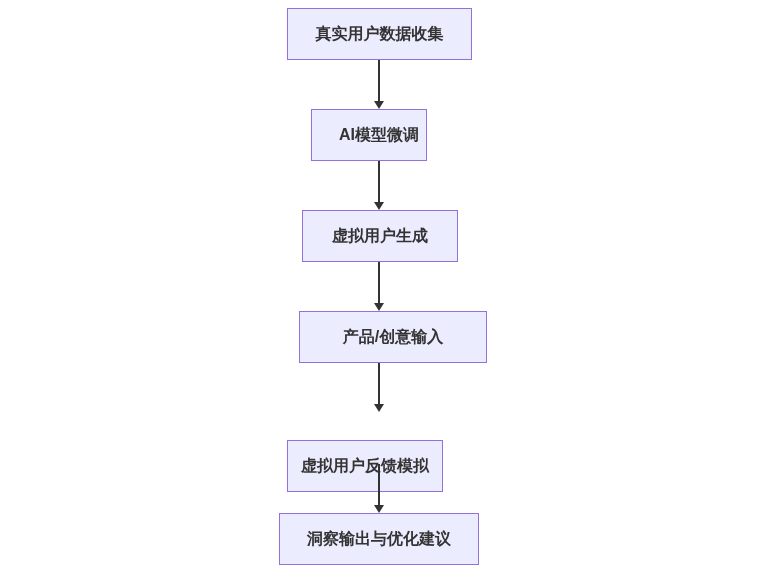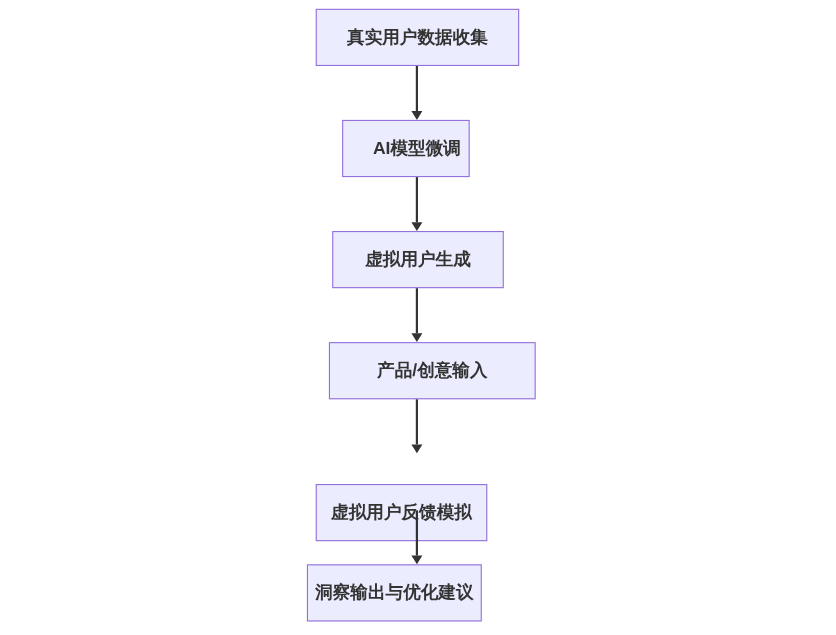--- a/index.html
+++ b/index.html
@@ -71,15 +71,15 @@
   <div class="edge" style="top:262px;height:41px;"></div>
 
   <div class="node" style="left:299px;top:311px;width:188px;">产品/创意输入</div>
 
   <div class="edge" style="top:363px;height:41px;"></div>
 
   <div class="node" style="left:287px;top:412px;width:156px;margin-top:28px;">虚拟用户反馈模拟</div>
 
   <div class="edge" style="top:464px;height:41px;"></div>
 
-  <div class="node" style="left:279px;top:513px;width:159px;">洞察输出与优化建议</div>
+  <div class="node" style="left:279px;top:513px;width:200px;">洞察输出与优化建议</div>
 
 </div>
 
 </body></html>

